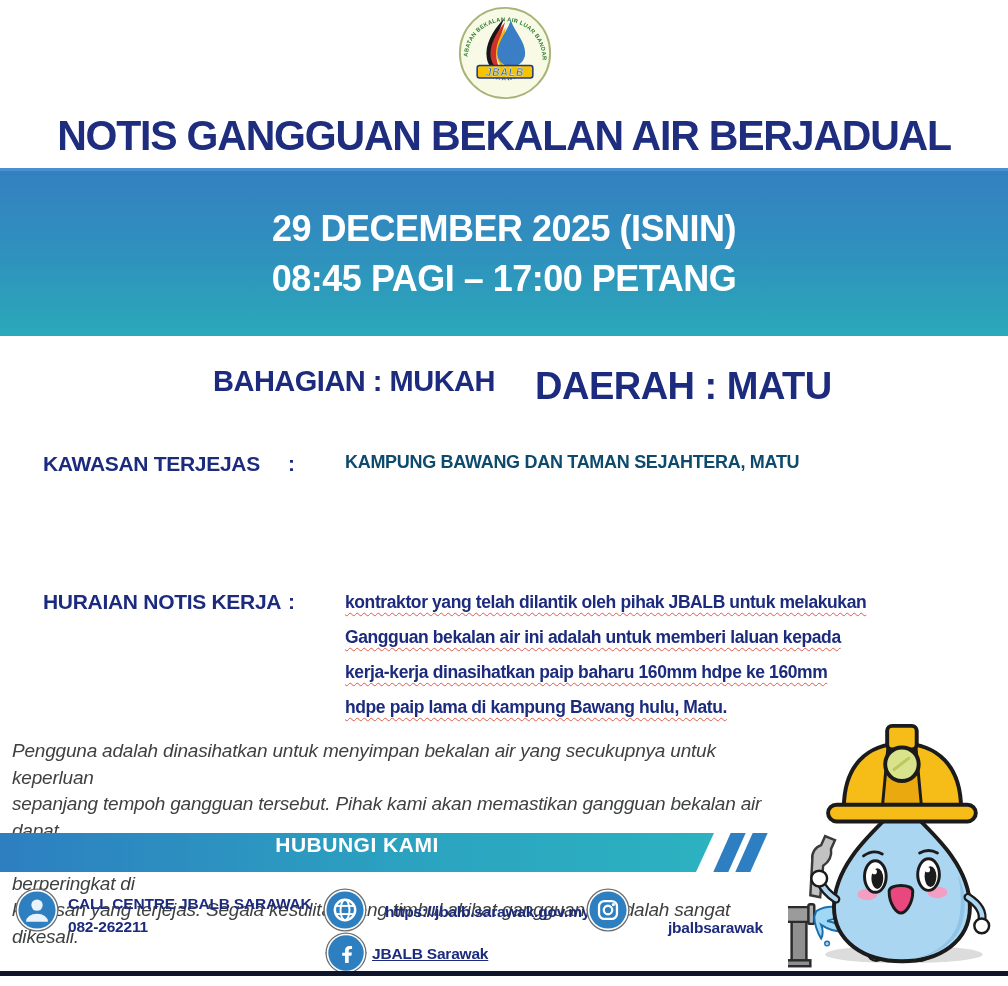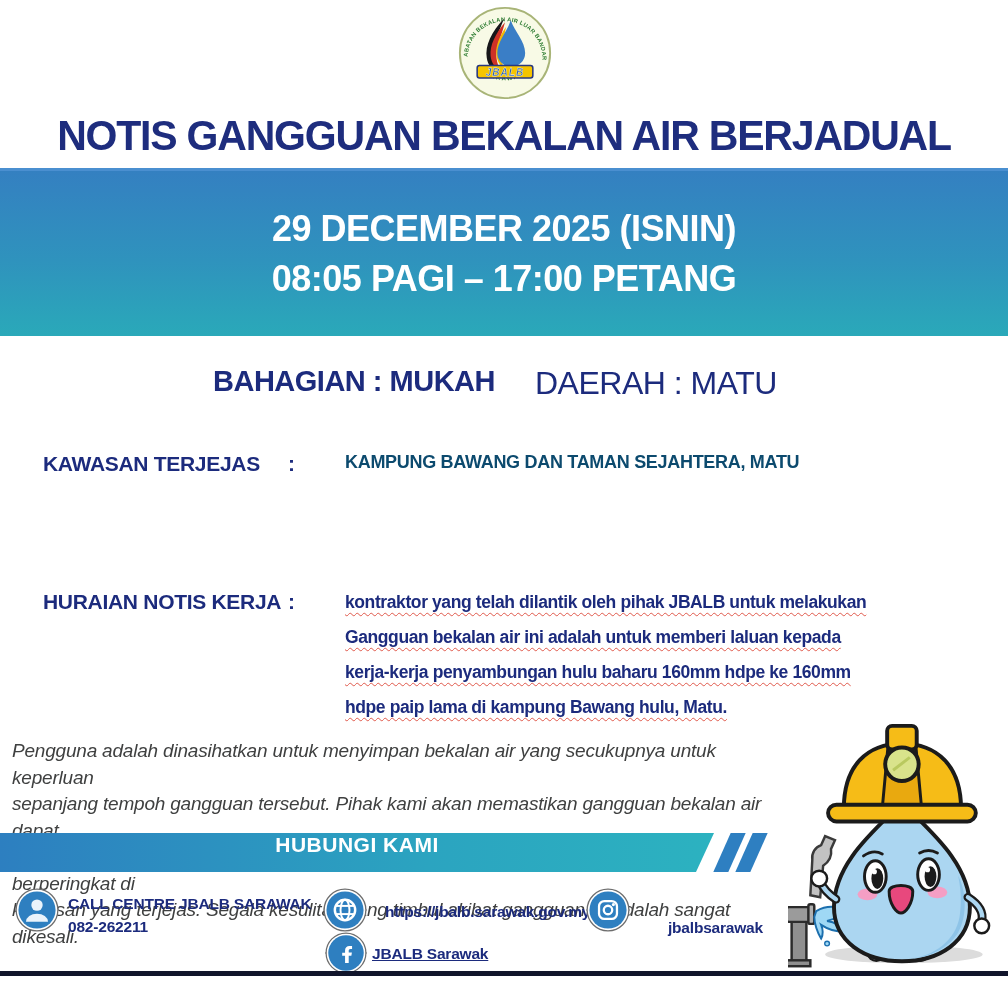--- a/index.html
+++ b/index.html
@@ -21,21 +21,21 @@
     background:linear-gradient(180deg,#3480c1 0%,#2f93bd 55%,#2aa9b9 100%);
     display:flex;flex-direction:column;justify-content:center;align-items:center;
     border-top:3px solid #4a8fd0;
   }
   .banner .line{
     color:#ffffff;font-size:36px;font-weight:bold;letter-spacing:-0.5px;line-height:50px;
     text-align:center;
   }
   
   .bahagian{position:absolute;left:165px;top:365px;font-size:29px;font-weight:bold;letter-spacing:-0.5px;color:#1c2b7d;margin-left:48px;}
-  .daerah{position:absolute;left:535px;top:365px;font-size:32px;font-weight:normal;letter-spacing:-0.5px;color:#1c2b7d;}
+  .daerah{position:absolute;left:535px;top:365px;font-size:38px;font-weight:bold;letter-spacing:-0.5px;color:#1c2b7d;}
   
   .row-label{position:absolute;left:43px;font-size:21px;font-weight:bold;letter-spacing:-0.3px;color:#1c2b7d;}
   .row-colon{position:absolute;left:288px;font-size:21px;font-weight:bold;color:#1c2b7d;}
   .kawasan-value{
     position:absolute;left:345px;top:452px;width:560px;
     font-size:18px;font-weight:bold;letter-spacing:-0.3px;color:#0c4a6e;
   }
   .huraian-lines{
     position:absolute;left:345px;top:585px;width:580px;
     font-size:17.5px;font-weight:bold;letter-spacing:-0.4px;color:#1c2b7d;
@@ -89,36 +89,36 @@
     <path d="M51 23 C 44 33 40 43 41 52 C 42 59 45 63 49 66 C 46 59 45 52 47 45 C 48 38 50 29 51 23 Z" fill="#f2b705"></path>
     <path d="M56 16 C 52 28 42 38 42 50 a 14.5 14.5 0 0 0 29 0 C 71 38 60 28 56 16 Z" fill="#3a7ec6"></path>
     <rect x="21" y="63" width="58" height="13" rx="2.5" fill="#f5c400" stroke="#27377f" stroke-width="1.6"></rect>
     <text x="50" y="73.5" text-anchor="middle" font-size="10.5" font-style="italic" font-weight="bold" fill="#2a5fb0" stroke="#ffffff" stroke-width="0.3" letter-spacing="1">JBALB</text>
   </svg>
 
   <div class="title">NOTIS GANGGUAN BEKALAN AIR BERJADUAL</div>
 
   <div class="banner">
     <div class="line">29 DECEMBER 2025 (ISNIN)</div>
-    <div class="line">08:05 PAGI – 17:00 PETANG</div>
+    <div class="line">08:45 PAGI – 17:00 PETANG</div>
   </div>
 
   <div class="bahagian">BAHAGIAN : MUKAH</div>
   <div class="daerah">DAERAH : MATU</div>
 
   <div class="row-label" style="top:452px;">KAWASAN TERJEJAS</div>
   <div class="row-colon" style="top:452px;">:</div>
   <div class="kawasan-value">KAMPUNG BAWANG DAN TAMAN SEJAHTERA, MATU</div>
 
   <div class="row-label" style="top:590px;">HURAIAN NOTIS KERJA</div>
   <div class="row-colon" style="top:590px;">:</div>
   <div class="huraian-lines">
       <div>kontraktor yang telah dilantik oleh pihak JBALB untuk melakukan</div>
       <div>Gangguan bekalan air ini adalah untuk memberi laluan kepada</div>
-      <div>kerja-kerja penyambungan hulu baharu 160mm hdpe ke 160mm</div>
+      <div>kerja-kerja dinasihatkan paip baharu 160mm hdpe ke 160mm</div>
       <div>hdpe  paip lama di kampung Bawang hulu, Matu.</div>
     </div>
 
   <div class="advisory">
       <div>Pengguna adalah dinasihatkan untuk menyimpan bekalan air yang secukupnya untuk keperluan</div>
       <div>sepanjang tempoh gangguan tersebut. Pihak kami akan memastikan gangguan bekalan air dapat</div>
       <div>diselesaikan dengan secepat mungkin dan bekalan air akan kembali pulih secara berperingkat di</div>
       <div>kawasan yang terjejas. Segala kesulitan yang timbul akibat gangguan ini adalah sangat dikesali.</div>
     </div>
 

